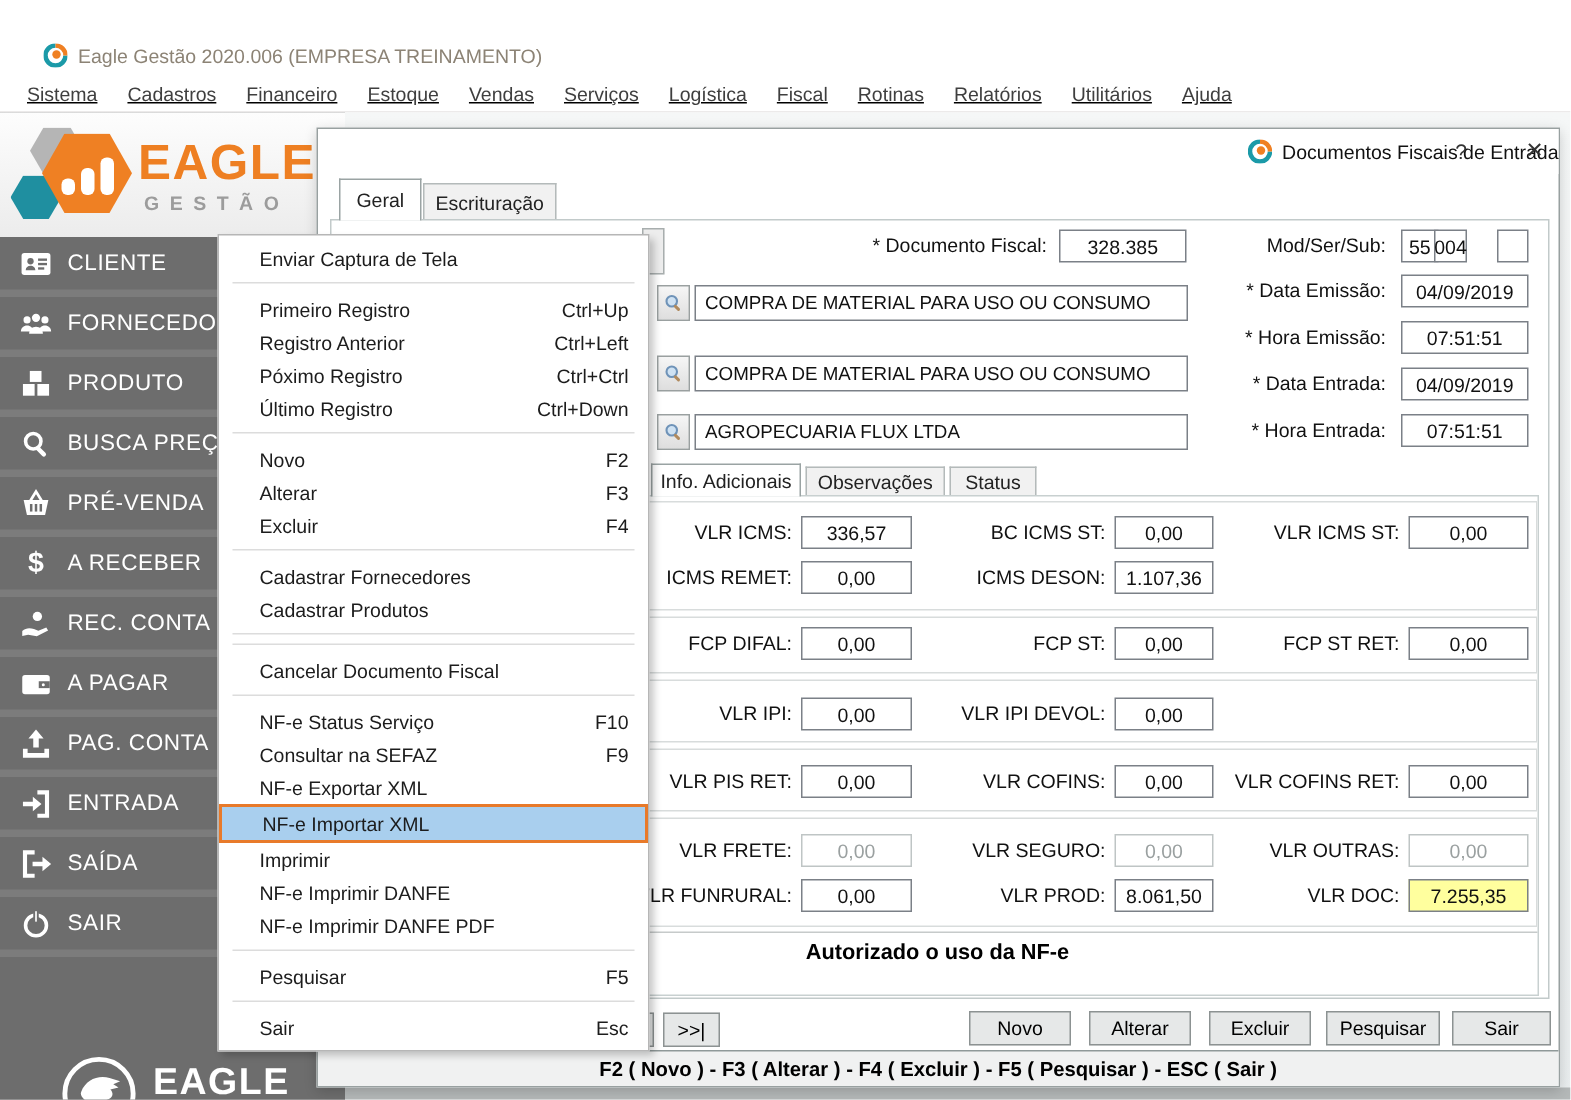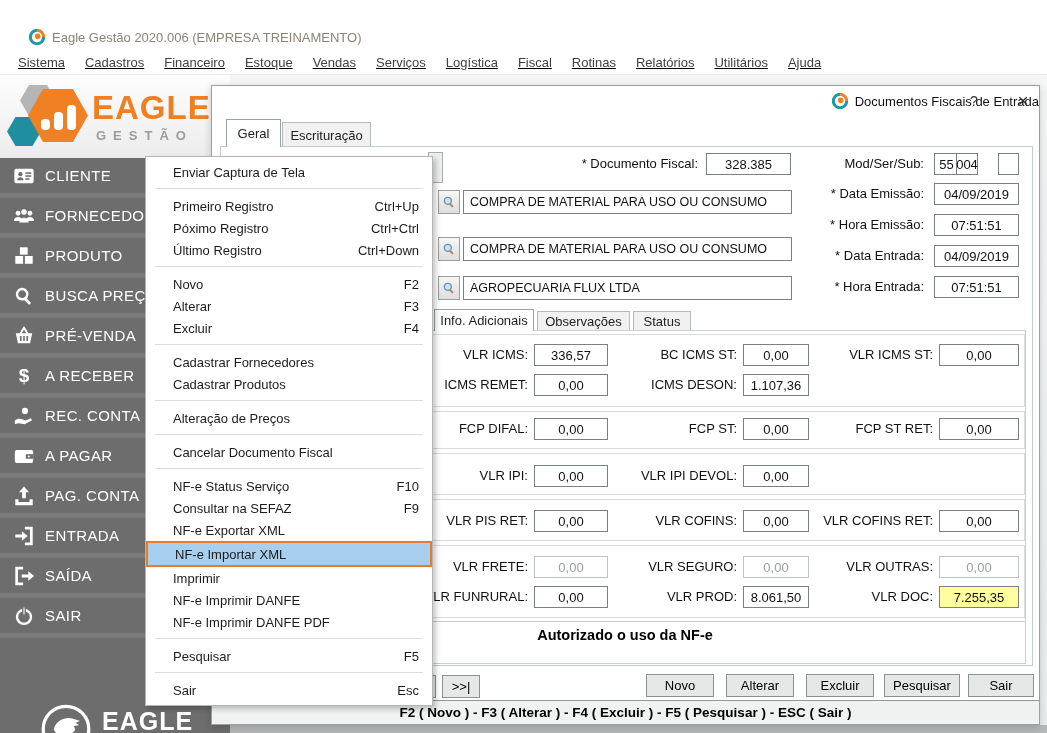--- a/index.html
+++ b/index.html
@@ -444,20 +444,24 @@
   <div class="cmenu">
     <div class="cm-item">
         <span>Enviar Captura de Tela</span>
       </div>
     <div class="cm-sep"></div>
     <div class="cm-item">
         <span>Primeiro Registro</span>
         <span class="sc">Ctrl+Up</span>
       </div>
     <div class="cm-item">
+        <span>Registro Anterior</span>
+        <span class="sc">Ctrl+Left</span>
+      </div>
+    <div class="cm-item">
         <span>Póximo Registro</span>
         <span class="sc">Ctrl+Ctrl</span>
       </div>
     <div class="cm-item">
         <span>Último Registro</span>
         <span class="sc">Ctrl+Down</span>
       </div>
     <div class="cm-sep"></div>
     <div class="cm-item">
         <span>Novo</span>
@@ -472,23 +476,20 @@
         <span class="sc">F4</span>
       </div>
     <div class="cm-sep"></div>
     <div class="cm-item">
         <span>Cadastrar Fornecedores</span>
       </div>
     <div class="cm-item">
         <span>Cadastrar Produtos</span>
       </div>
     <div class="cm-sep"></div>
-    <div class="cm-item">
-        <span>Alteração de Preços</span>
-      </div>
     <div class="cm-sep"></div>
     <div class="cm-item">
         <span>Cancelar Documento Fiscal</span>
       </div>
     <div class="cm-sep"></div>
     <div class="cm-item">
         <span>NF-e Status Serviço</span>
         <span class="sc">F10</span>
       </div>
     <div class="cm-item">

